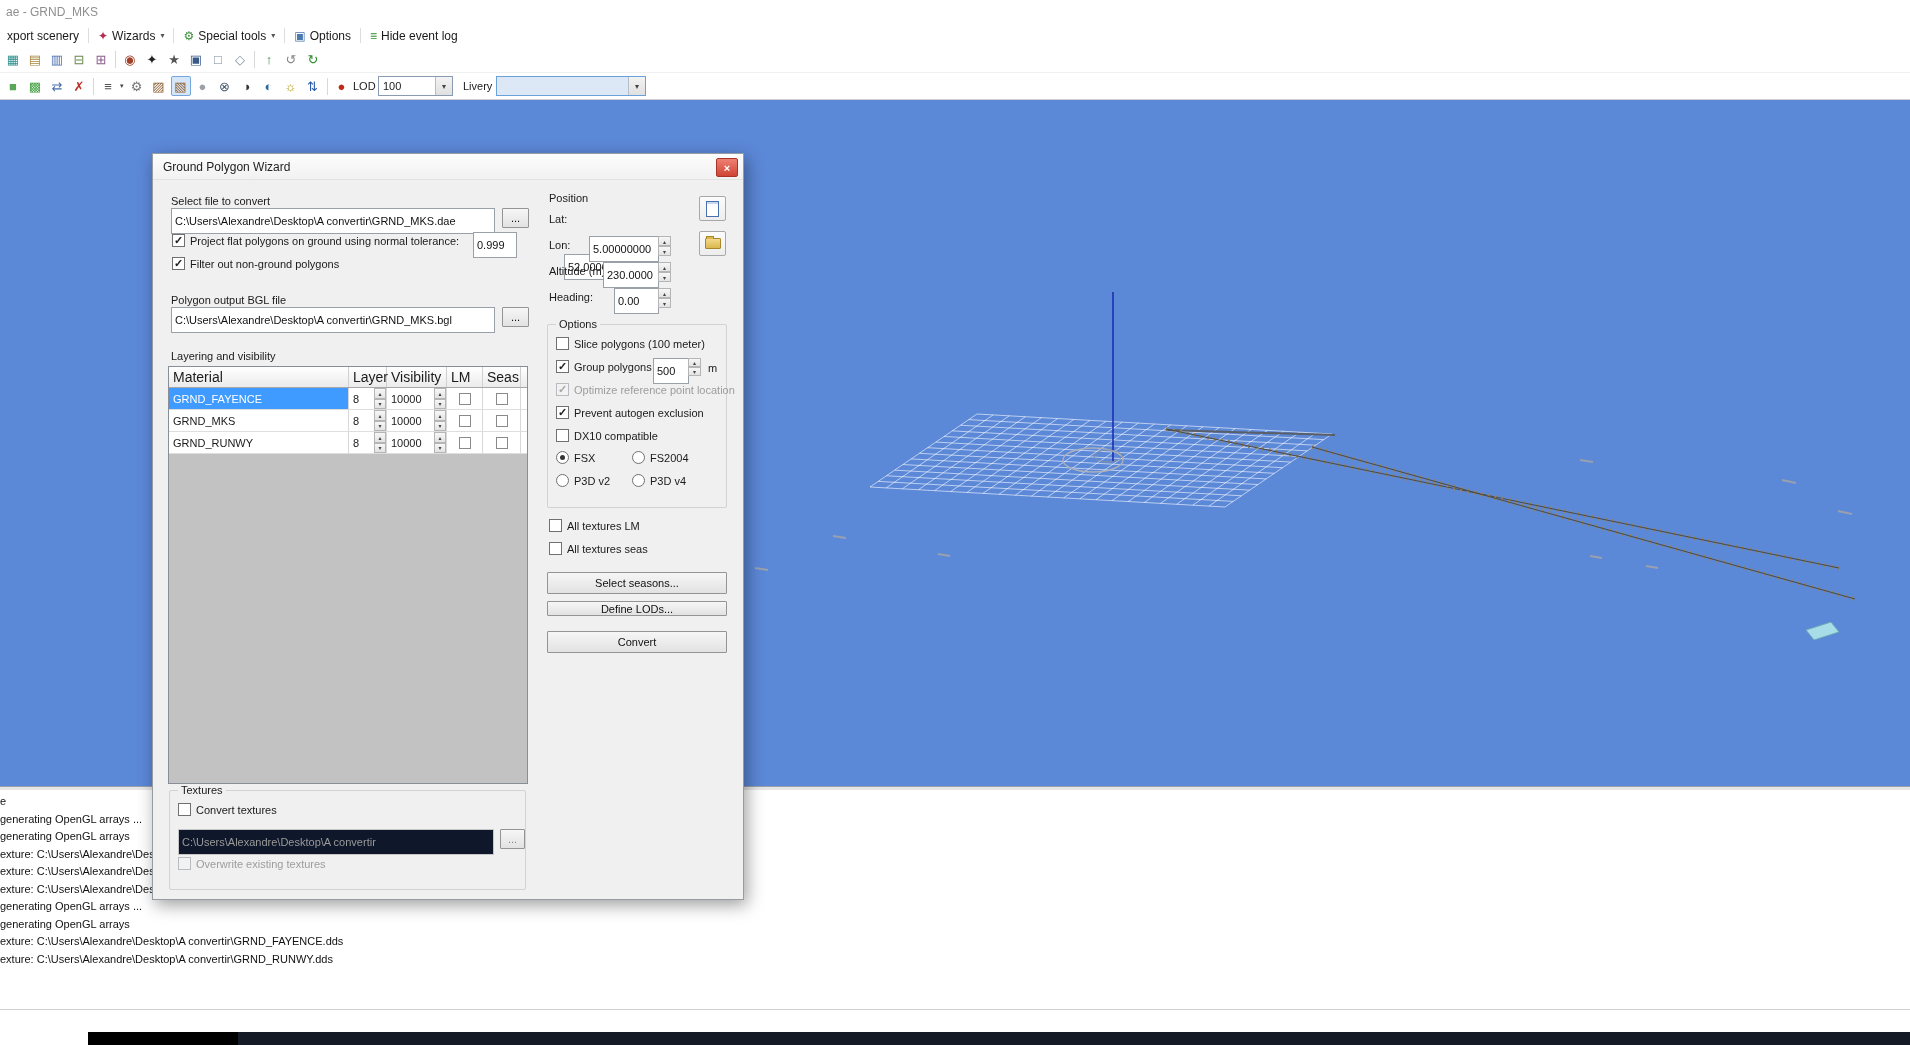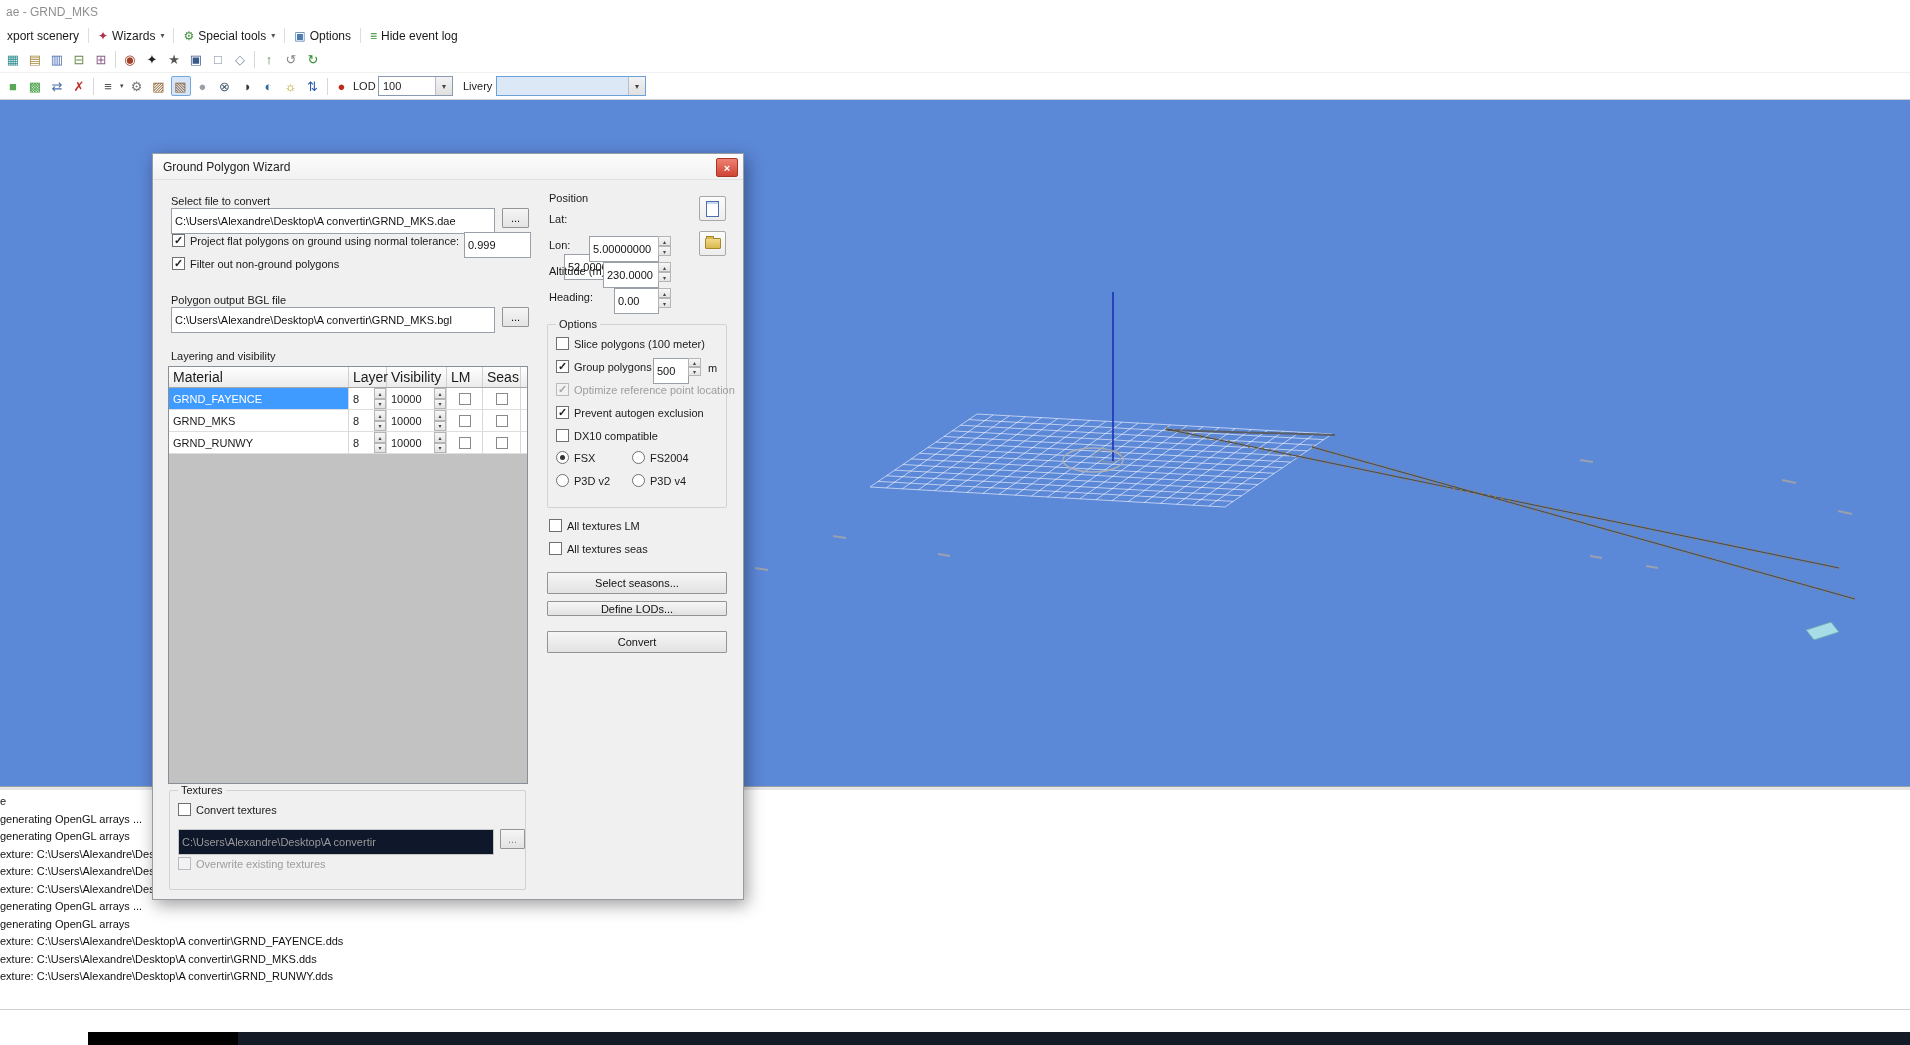--- a/index.html
+++ b/index.html
@@ -248,21 +248,20 @@
   <div id="event-log">
       <div class="logline">e</div>
       <div class="logline">generating OpenGL arrays ...</div>
       <div class="logline">generating OpenGL arrays</div>
       <div class="logline">exture: C:\Users\Alexandre\Des</div>
       <div class="logline">exture: C:\Users\Alexandre\Des</div>
       <div class="logline">exture: C:\Users\Alexandre\Des</div>
       <div class="logline">generating OpenGL arrays ...</div>
       <div class="logline">generating OpenGL arrays</div>
       <div class="logline">exture: C:\Users\Alexandre\Desktop\A convertir\GRND_FAYENCE.dds</div>
-      <div class="logline">exture: C:\Users\Alexandre\Desktop\A convertir\GRND_MKS.dds</div>
       <div class="logline">exture: C:\Users\Alexandre\Desktop\A convertir\GRND_RUNWY.dds</div>
     </div>
   <div id="bottom-line"></div>
   <div id="taskbar">
       <div id="taskbar-dark"></div>
     </div>
 
   <div id="dialog">
     <div class="dtitle">
       <span class="ttext">Ground Polygon Wizard</span>
@@ -270,21 +269,21 @@
     </div>
 
     <div class="abs lbl11" style="left:18px;top:41px">Select file to convert</div>
     <div class="tf abs" style="left:18px;top:54px;width:324px">C:\Users\Alexandre\Desktop\A convertir\GRND_MKS.dae</div>
     <div class="push abs" style="left:349px;top:54px;width:27px;height:20px">...</div>
 
     <div class="cb" style="left:19px;top:80px">
       <span class="box checked"></span>
       <span class="lbl">Project flat polygons on ground using normal tolerance:</span>
     </div>
-    <div class="tf abs" style="left:311px;top:78px;width:67px;height:19px">0.999</div>
+    <div class="tf abs" style="left:320px;top:78px;width:44px;height:19px">0.999</div>
 
     <div class="cb" style="left:19px;top:103px">
       <span class="box checked"></span>
       <span class="lbl">Filter out non-ground polygons</span>
     </div>
 
     <div class="abs lbl11" style="left:18px;top:140px">Polygon output BGL file</div>
     <div class="tf abs" style="left:18px;top:153px;width:324px">C:\Users\Alexandre\Desktop\A convertir\GRND_MKS.bgl</div>
     <div class="push abs" style="left:349px;top:153px;width:27px;height:20px">...</div>
 

